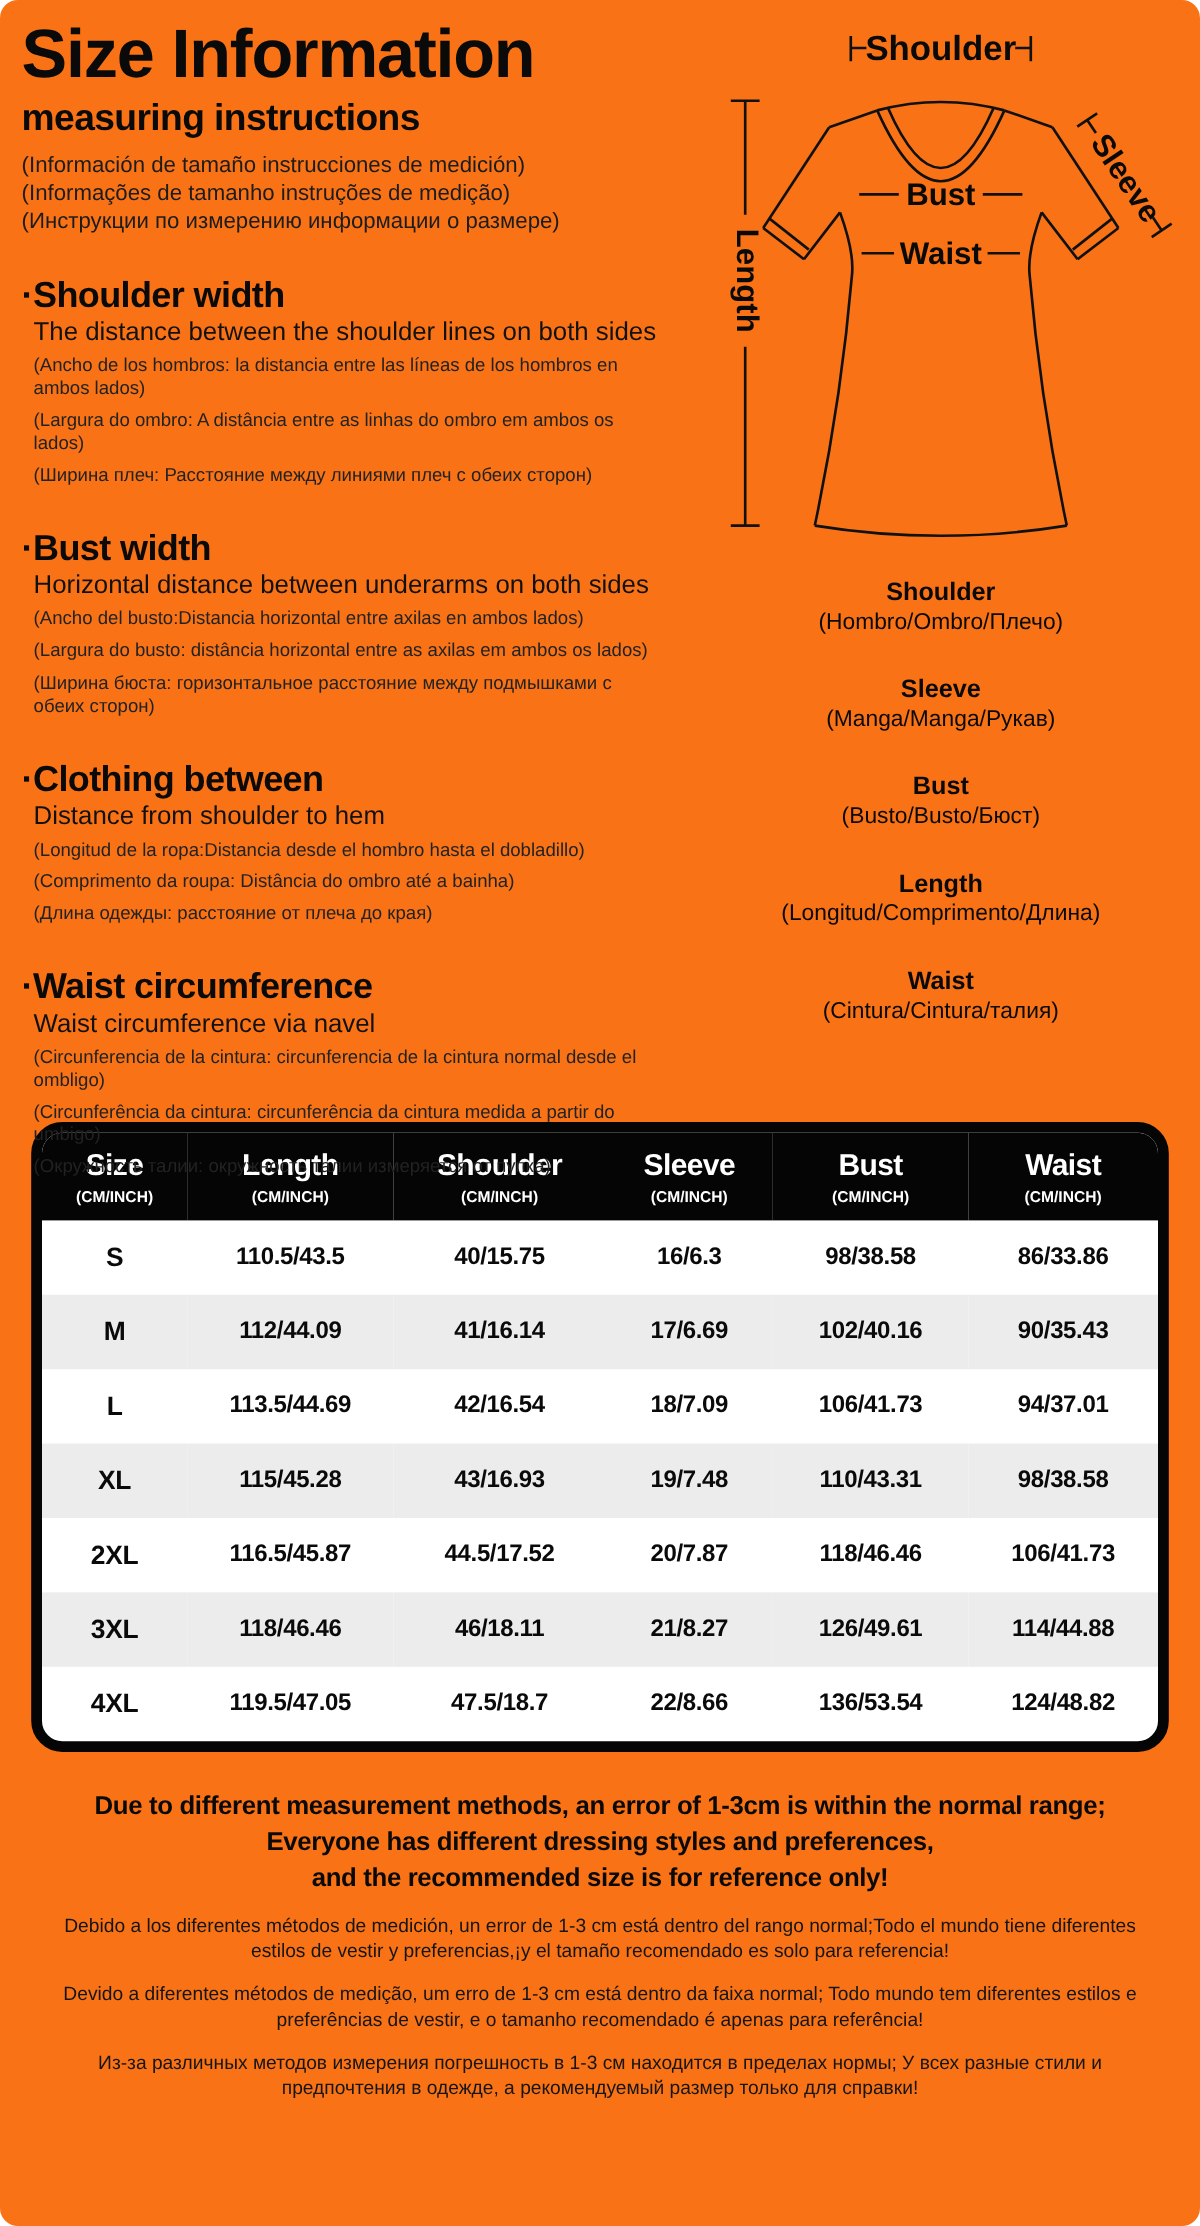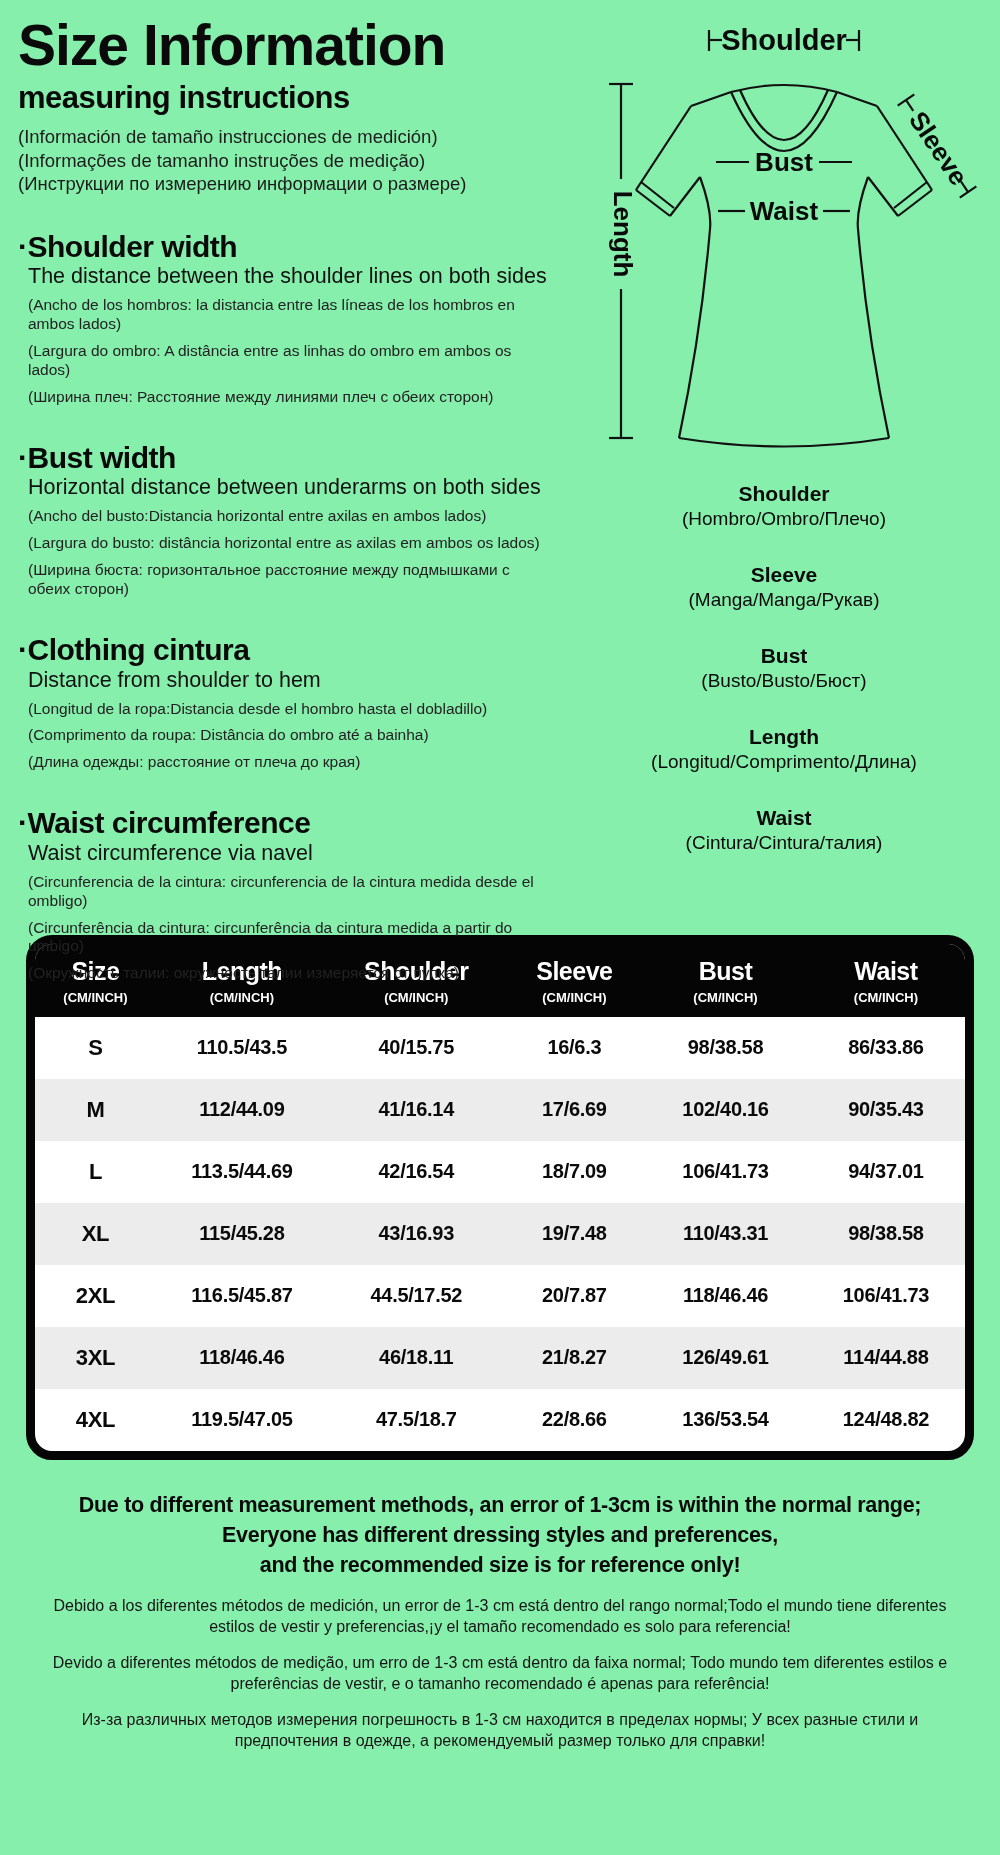--- a/index.html
+++ b/index.html
@@ -1,17 +1,17 @@
 <!DOCTYPE html>
 <html><head>
 <meta charset="utf-8">
 <style>
   html,body{margin:0;padding:0;background:#ffffff;}
   body{font-family:"Liberation Sans", sans-serif; color:#0a0a0a; width:1000px;}
-  .page{position:relative; width:1000px; height:1855px; background:#86efac; overflow:hidden;}
+  .page{position:relative; width:1000px; height:1855px; background:#f97316; overflow:hidden;border-radius:15px;}
 
   
   .top-area{position:relative; height:935px;}
   .left-col{position:absolute; left:18px; top:16px; width:552px;}
   .right-col{position:absolute; left:572px; top:14px; width:424px;}
 
   .page-title{font-size:57px; font-weight:bold; letter-spacing:-1px; line-height:1.05;}
   .page-subtitle{font-size:31px; font-weight:bold; letter-spacing:-0.5px; margin-top:4px;}
   .title-trans{font-size:18.5px; line-height:1.28; color:#1c1c1c; margin-top:9px;}
 
@@ -71,31 +71,31 @@
 
       <div class="section">
         <div class="section-heading">·Bust width</div>
         <div class="section-desc">Horizontal distance between underarms on both sides</div>
         <div class="section-trans">(Ancho del busto:Distancia horizontal entre axilas en ambos lados)</div>
         <div class="section-trans">(Largura do busto: distância horizontal entre as axilas em ambos os lados)</div>
         <div class="section-trans">(Ширина бюста: горизонтальное расстояние между подмышками с обеих сторон)</div>
       </div>
 
       <div class="section">
-        <div class="section-heading">·Clothing cintura</div>
+        <div class="section-heading">·Clothing between</div>
         <div class="section-desc">Distance from shoulder to hem</div>
         <div class="section-trans">(Longitud de la ropa:Distancia desde el hombro hasta el dobladillo)</div>
         <div class="section-trans">(Comprimento da roupa: Distância do ombro até a bainha)</div>
         <div class="section-trans">(Длина одежды: расстояние от плеча до края)</div>
       </div>
 
       <div class="section">
         <div class="section-heading">·Waist circumference</div>
         <div class="section-desc">Waist circumference via navel</div>
-        <div class="section-trans">(Circunferencia de la cintura: circunferencia de la cintura medida desde el ombligo)</div>
+        <div class="section-trans">(Circunferencia de la cintura: circunferencia de la cintura normal desde el ombligo)</div>
         <div class="section-trans">(Circunferência da cintura: circunferência da cintura medida a partir do umbigo)</div>
         <div class="section-trans">(Окружность талии: окружность талии измеряется от пупка)</div>
       </div>
     </div>
 
     <div class="right-col">
       <svg class="dress-svg" width="410" height="452" viewBox="0 0 410 452" stroke="#111" stroke-width="2.2" fill="none">
 
         <g>
           <line x1="130" y1="16" x2="130" y2="37"></line>

